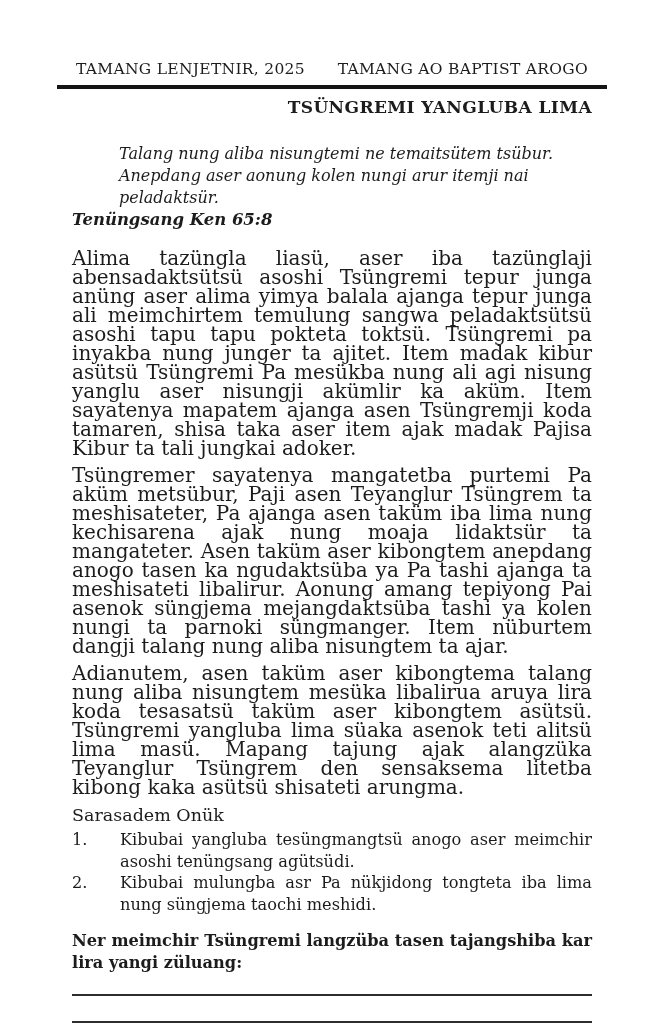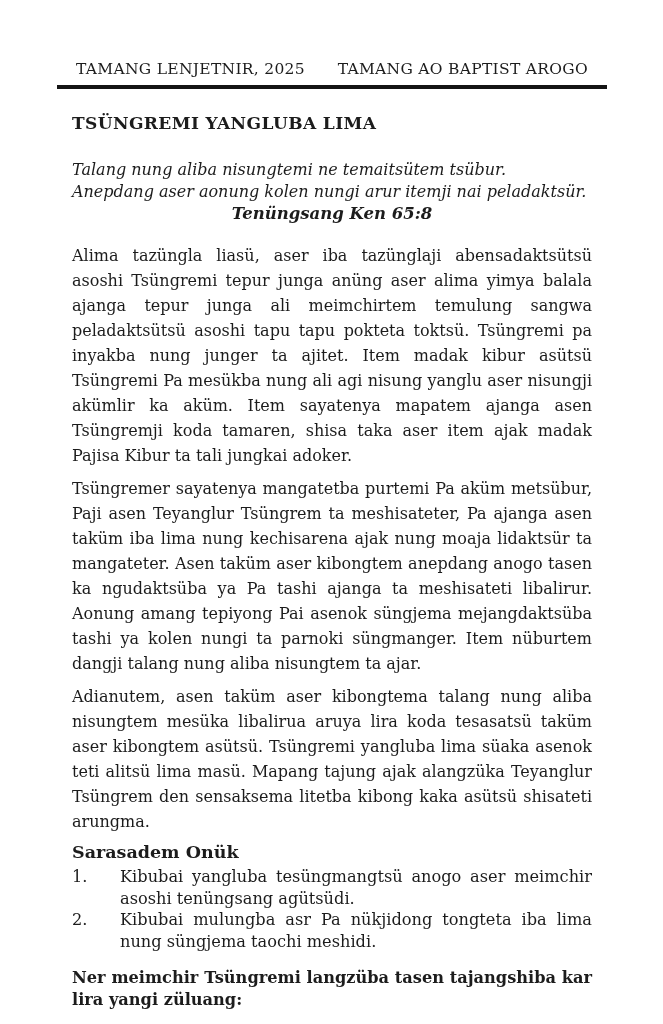--- a/index.html
+++ b/index.html
@@ -34,53 +34,54 @@
     margin: 0 -15px 0 -15px;
   }
   
   .date-line {
     margin-top: 19px;
     font-weight: bold;
     font-size: 18.5px;
   }
   
   .doc-title {
-    margin-top: 24px;
-    text-align: left;
+    margin-top: 8px;
+    text-align: right;
     font-weight: bold;
     font-size: 17px;
     letter-spacing: 0.4px;
   }
   
   .scripture {
     margin-top: 26px;
     font-style: italic;
     font-size: 16px;
     line-height: 22px;
     text-align: left;
+    margin-left: 47px;
   }
   .scripture-ref {
-    text-align: center;
+    text-align: left;
     font-style: italic;
     font-weight: bold;
     font-size: 16.5px;
     margin-top: 1px;
   }
   
   .body-text p {
-    font-size: 16px;
-    line-height: 25px;
+    font-size: 20px;
+    line-height: 19px;
     text-align: justify;
     margin-top: 8px;
   }
   .body-text p:first-child { margin-top: 20px; }
   
   .section-heading {
     margin-top: 8px;
-    font-weight: bold;
+    font-weight: normal;
     font-size: 17.5px;
   }
   .numbered-list { margin-top: 4px; }
   .list-row {
     display: flex;
     font-size: 16.2px;
     line-height: 21.7px;
   }
   .list-num {
     width: 48px;

